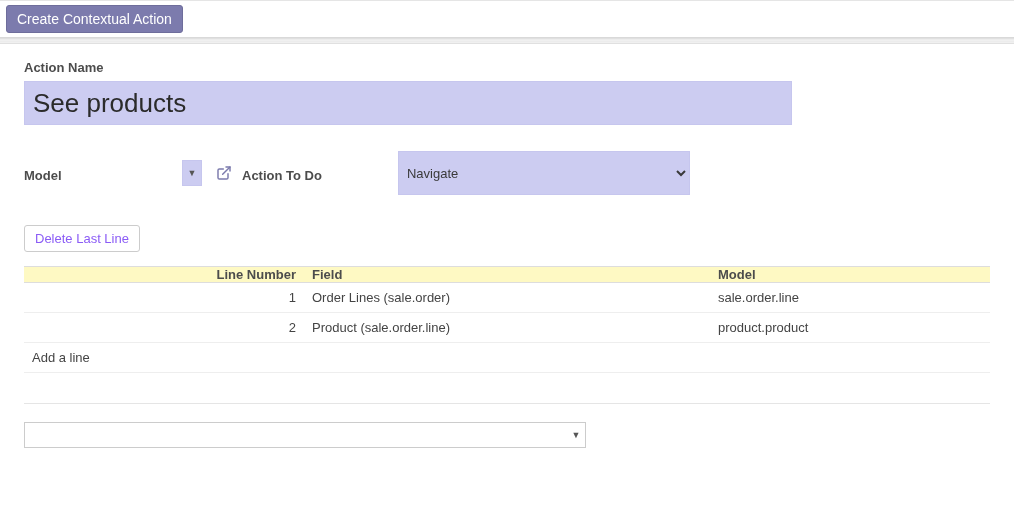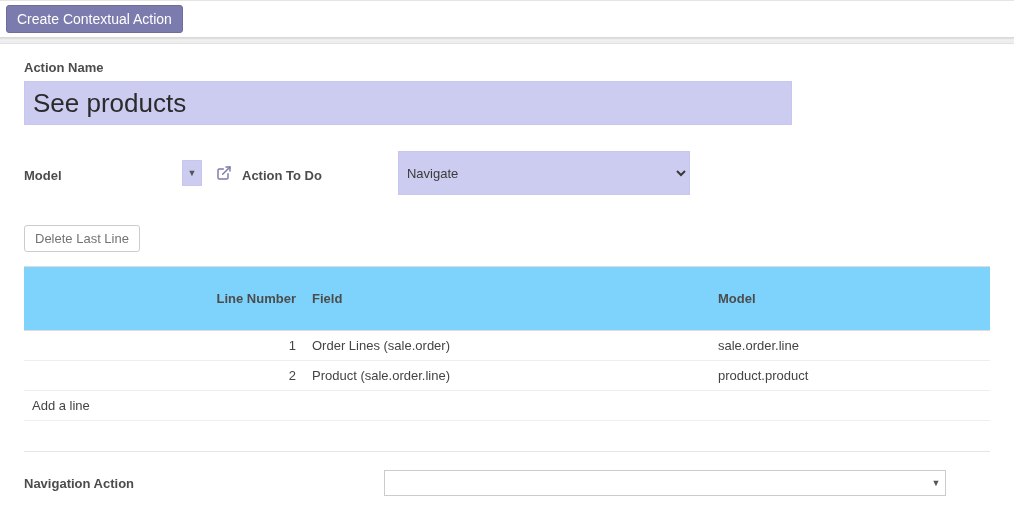--- a/index.html
+++ b/index.html
@@ -124,39 +124,39 @@
     border: 1px solid #ddd;
     border-bottom-color: #fff;
     border-radius: 3px 3px 0 0;
   }
   .tab-body {
     padding-top: 30px;
   }
   .btn-default {
     background: #fff;
     border: 1px solid #ccc;
-    color: #737373;
+    color: #8b5cf6;
     padding: 5px 10px;
     border-radius: 3px;
     font-size: 13px;
     cursor: pointer;
   }
   table.grid {
     width: 100%;
     border-collapse: collapse;
     margin-top: 14px;
   }
   table.grid th {
     text-align: left;
     font-weight: bold;
     color: #4c4c4c;
-    background: #7dd3fc;
+    background: #fef9c3;
     border-top: 1px solid #ddd;
     border-bottom: 1px solid #ddd;
-    padding: 24px 8px;
+    padding: 0 8px;
     font-size: 13px;
   }
   table.grid th.num { text-align: right; }
   table.grid td {
     padding: 7px 8px;
     border-bottom: 1px solid #eee;
     color: #444;
     font-size: 13px;
   }
   table.grid td.num { text-align: right; }
@@ -240,21 +240,20 @@
         </tr>
         <tr>
           <td colspan="3" class="add-line">Add a line</td>
         </tr>
       </tbody>
     </table>
 
     <hr class="hr-soft">
 
     <div class="nav-action-row">
-      <div class="nav-action-label">Navigation Action</div>
       <div class="combo wide-combo" style="background:#fff; border-color:#ccc;">
         <input class="combo-input" type="text" value="" style="">
         <span class="combo-caret">▼</span>
       </div>
     </div>
   </div>
 
 </div>
 
 </body></html>

